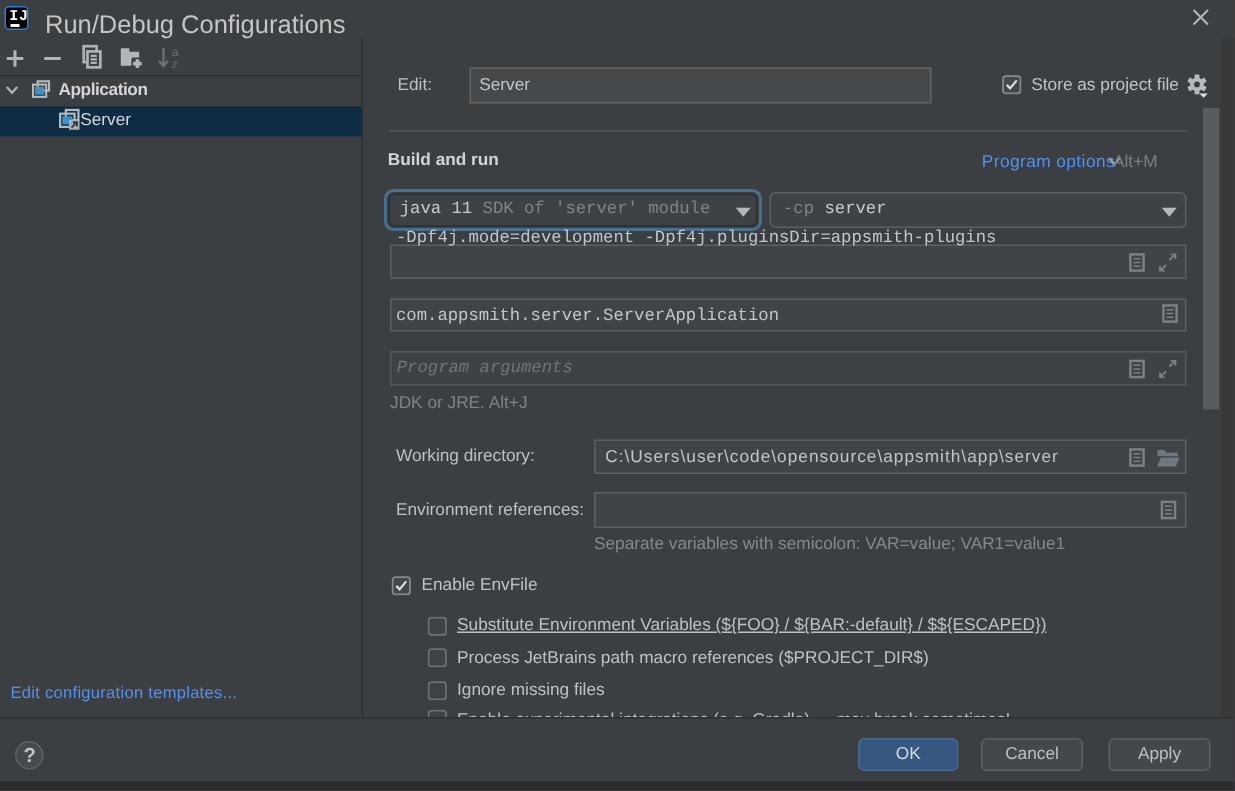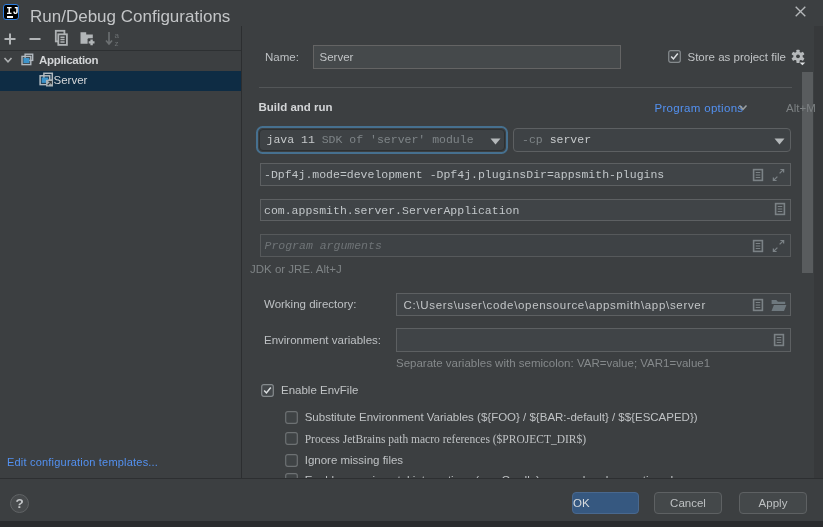--- a/index.html
+++ b/index.html
@@ -64,21 +64,21 @@
   <path d="M8.7,13 L12.1,9.6 M12.3,12.3 V9.5 H9.5" stroke="#31383c" stroke-width="1.2" fill="none"></path>
 </svg>
 <div class="abs" style="left:53.5px;top:73.5px;font-size:11.5px;color:#d5d7d9;">Server</div>
 
 <div class="abs" style="left:241px;top:26px;width:1.2px;height:452px;background:#2c2e30;"></div>
 <div class="abs" style="left:7px;top:456px;font-size:11px;color:#5391f1;letter-spacing:0.2px;">Edit configuration templates...</div>
 
 <div class="abs" style="left:813.5px;top:26px;width:9.5px;height:452px;background:#37393b;"></div>
 <div class="abs" style="left:801.5px;top:72px;width:11.5px;height:201px;background:#595c5e;"></div>
 
-<div class="abs" style="left:265px;top:51px;">Name:</div>
+<div class="abs" style="left:265px;top:51px;">Edit:</div>
 <div class="abs" style="left:313px;top:45px;width:308px;height:23.5px;background:#45494b;border:1px solid #646464;"></div>
 <div class="abs" style="left:319.5px;top:50.5px;color:#c2c5c7;">Server</div>
 
 <svg class="abs" style="left:667.5px;top:49.5px;" width="13" height="13" viewBox="0 0 13 13">
   <rect x="0.7" y="0.7" width="11.6" height="11.6" rx="2" fill="#43474a" stroke="#858a8d" stroke-width="1.2"></rect>
   <path d="M3.2,6.6 L5.4,8.9 L9.8,3.6" stroke="#dde0e2" stroke-width="1.5" fill="none"></path>
 </svg>
 <div class="abs" style="left:687.5px;top:50.5px;color:#c0c3c5;">Store as project file</div>
 <svg class="abs" style="left:790.5px;top:48.5px;" width="16" height="17" viewBox="0 0 16 17">
   <g transform="translate(7,7.3)">
@@ -95,37 +95,37 @@
   </g>
   <path d="M8.6,13.4 h5.6 l-2.8,2.8 z" fill="#dfe2e4"></path>
 </svg>
 
 <div class="abs" style="left:258.5px;top:87px;width:533px;height:1px;background:#535658;"></div>
 <div class="abs" style="left:258.5px;top:101px;font-weight:bold;color:#d2d4d6;">Build and run</div>
 <div class="abs" style="left:654.5px;top:101.5px;color:#5391f1;letter-spacing:0.3px;">Program options</div>
 <svg class="abs" style="left:737.5px;top:104px;" width="10" height="8" viewBox="0 0 10 8">
   <path d="M1.5,1.5 L5,5.3 L8.5,1.5" stroke="#9aa0a3" stroke-width="1.5" fill="none"></path>
 </svg>
-<div class="abs" style="left:786px;top:101.5px;color:#7c8082;">Alt+M</div>
+<div class="abs" style="left:742px;top:101.5px;color:#7c8082;">Alt+M</div>
 
 <div class="abs" style="left:255.5px;top:126px;width:252px;height:28px;border:2.2px solid #46708f;border-radius:6.5px;"></div>
 <div class="abs" style="left:258.5px;top:129px;width:246px;height:22px;background:#3e4245;border:1px solid #2c3032;border-radius:4px;"></div>
 <div class="abs mono" style="left:266.5px;top:133px;color:#c6c9cb;">java 11 <span class="dim">SDK of 'server' module</span></div>
 <svg class="abs" style="left:489.5px;top:137.5px;" width="11" height="7" viewBox="0 0 11 7">
   <path d="M0.5,0.5 h10 l-5,6 z" fill="#b4b8ba"></path>
 </svg>
 
 <div class="abs" style="left:513px;top:128px;width:277.5px;height:23.5px;background:#3e4245;border:1px solid #5d6062;border-radius:4px;"></div>
 <div class="abs mono" style="left:522px;top:133px;"><span class="dim">-cp</span> <span style="color:#c6c9cb;">server</span></div>
 <svg class="abs" style="left:773.5px;top:137.5px;" width="11" height="7" viewBox="0 0 11 7">
   <path d="M0.5,0.5 h10 l-5,6 z" fill="#b4b8ba"></path>
 </svg>
 
 <div class="abs" style="left:259.5px;top:163px;width:531.5px;height:22.8px;background:#404447;border:1px solid #5d6062;"></div>
-<div class="abs mono" style="left:264px;top:168px;color:#c1c6c9;">-Dpf4j.mode=development -Dpf4j.pluginsDir=appsmith-plugins</div>
+<div class="abs mono" style="left:264px;top:152px;color:#c1c6c9;">-Dpf4j.mode=development -Dpf4j.pluginsDir=appsmith-plugins</div>
 <svg class="abs" style="left:751.5px;top:167.8px;" width="12" height="14" viewBox="0 0 12 14">
   <rect x="1.6" y="1.6" width="8.8" height="10.8" fill="none" stroke="#7b8286" stroke-width="1.6"></rect>
   <path d="M3.7,4.5 H8.3 M3.7,7 H8.3 M3.7,9.5 H8.3" stroke="#7b8286" stroke-width="1.15"></path>
 </svg>
 <svg class="abs" style="left:771.5px;top:168.8px;" width="13" height="12" viewBox="0 0 13 12">
   <path d="M7.6,4.4 L11.4,0.6 M11.6,3.6 V0.4 H8.4" stroke="#7b8286" stroke-width="1.3" fill="none"></path>
   <path d="M5.4,7.6 L1.6,11.4 M1.4,8.4 V11.6 H4.6" stroke="#7b8286" stroke-width="1.3" fill="none"></path>
 </svg>
 
 <div class="abs" style="left:259.5px;top:198.6px;width:531.5px;height:22.8px;background:#404447;border:1px solid #5d6062;"></div>
@@ -139,67 +139,67 @@
 <div class="abs mono" style="left:264.5px;top:239.4px;color:#6f7477;font-style:italic;">Program arguments</div>
 <svg class="abs" style="left:751.5px;top:238.8px;" width="12" height="14" viewBox="0 0 12 14">
   <rect x="1.6" y="1.6" width="8.8" height="10.8" fill="none" stroke="#7b8286" stroke-width="1.6"></rect>
   <path d="M3.7,4.5 H8.3 M3.7,7 H8.3 M3.7,9.5 H8.3" stroke="#7b8286" stroke-width="1.15"></path>
 </svg>
 <svg class="abs" style="left:771.5px;top:239.8px;" width="13" height="12" viewBox="0 0 13 12">
   <path d="M7.6,4.4 L11.4,0.6 M11.6,3.6 V0.4 H8.4" stroke="#7b8286" stroke-width="1.3" fill="none"></path>
   <path d="M5.4,7.6 L1.6,11.4 M1.4,8.4 V11.6 H4.6" stroke="#7b8286" stroke-width="1.3" fill="none"></path>
 </svg>
 
-<div class="abs" style="left:250px;top:263px;color:#7e8385;">JDK or JRE. Alt+J</div>
+<div class="abs" style="left:260px;top:263px;color:#7e8385;">JDK or JRE. Alt+J</div>
 
 <div class="abs" style="left:264px;top:297.5px;">Working directory:</div>
 <div class="abs" style="left:396px;top:293.2px;width:395px;height:23.2px;background:#404447;border:1px solid #5d6062;"></div>
 <div class="abs" style="left:403.5px;top:298.5px;color:#c2c5c7;letter-spacing:0.68px;text-align:center;">C:\Users\user\code\opensource\appsmith\app\server</div>
 <svg class="abs" style="left:751.5px;top:297.8px;" width="12" height="14" viewBox="0 0 12 14">
   <rect x="1.6" y="1.6" width="8.8" height="10.8" fill="none" stroke="#7b8286" stroke-width="1.6"></rect>
   <path d="M3.7,4.5 H8.3 M3.7,7 H8.3 M3.7,9.5 H8.3" stroke="#7b8286" stroke-width="1.15"></path>
 </svg>
 <svg class="abs" style="left:770.5px;top:298.8px;" width="16" height="13" viewBox="0 0 16 13">
   <path d="M0.6,1 h4.7 l1.6,1.8 h7.3 v2.3 H0.6 z" fill="#6e787e"></path>
   <path d="M2.9,6 h12.5 l-2.4,6 H0.5 z" fill="#6e787e"></path>
 </svg>
 
-<div class="abs" style="left:264px;top:333.5px;">Environment variables:</div>
+<div class="abs" style="left:264px;top:333.5px;">Environment references:</div>
 <div class="abs" style="left:396px;top:328.4px;width:395px;height:23.2px;background:#404447;border:1px solid #5d6062;"></div>
 <svg class="abs" style="left:772.5px;top:332.8px;" width="12" height="14" viewBox="0 0 12 14">
   <rect x="1.6" y="1.6" width="8.8" height="10.8" fill="none" stroke="#7b8286" stroke-width="1.6"></rect>
   <path d="M3.7,4.5 H8.3 M3.7,7 H8.3 M3.7,9.5 H8.3" stroke="#7b8286" stroke-width="1.15"></path>
 </svg>
 <div class="abs" style="left:396px;top:356.5px;color:#85898b;">Separate variables with semicolon: VAR=value; VAR1=value1</div>
 
 <svg class="abs" style="left:260.5px;top:383.5px;" width="13" height="13" viewBox="0 0 13 13">
   <rect x="0.7" y="0.7" width="11.6" height="11.6" rx="2" fill="#43474a" stroke="#858a8d" stroke-width="1.2"></rect>
   <path d="M3.2,6.6 L5.4,8.9 L9.8,3.6" stroke="#dde0e2" stroke-width="1.5" fill="none"></path>
 </svg>
 <div class="abs" style="left:281px;top:384px;color:#c0c3c5;">Enable EnvFile</div>
 
 <svg class="abs" style="left:284.9px;top:410.8px;" width="13" height="13" viewBox="0 0 13 13">
   <rect x="0.7" y="0.7" width="11.6" height="11.6" rx="2" fill="#3f4345" stroke="#6d7173" stroke-width="1.2"></rect>
 </svg>
-<div class="abs" style="left:304.7px;top:411.3px;color:#bfc2c4;">Substitute Environment Variables (${FOO} / ${BAR:-default} / $${ESCAPED})</div>
+<div class="abs" style="left:304.7px;top:411.3px;color:#bfc2c4;text-decoration:underline;">Substitute Environment Variables (${FOO} / ${BAR:-default} / $${ESCAPED})</div>
 
 <svg class="abs" style="left:284.9px;top:432.2px;" width="13" height="13" viewBox="0 0 13 13">
   <rect x="0.7" y="0.7" width="11.6" height="11.6" rx="2" fill="#3f4345" stroke="#6d7173" stroke-width="1.2"></rect>
 </svg>
-<div class="abs" style="left:304.7px;top:432.7px;color:#bfc2c4;font-family:Liberation Serif, serif;">Process JetBrains path macro references ($PROJECT_DIR$)</div>
+<div class="abs" style="left:304.7px;top:432.7px;color:#bfc2c4;">Process JetBrains path macro references ($PROJECT_DIR$)</div>
 
 <svg class="abs" style="left:284.9px;top:453.7px;" width="13" height="13" viewBox="0 0 13 13">
   <rect x="0.7" y="0.7" width="11.6" height="11.6" rx="2" fill="#3f4345" stroke="#6d7173" stroke-width="1.2"></rect>
 </svg>
 <div class="abs" style="left:304.7px;top:454.2px;color:#bfc2c4;text-align:right;">Ignore missing files</div>
 
 <svg class="abs" style="left:284.9px;top:472.9px;" width="13" height="13" viewBox="0 0 13 13">
   <rect x="0.7" y="0.7" width="11.6" height="11.6" rx="2" fill="#3f4345" stroke="#6d7173" stroke-width="1.2"></rect>
 </svg>
 <div class="abs" style="left:304.7px;top:473.6px;color:#bfc2c4;">Enable experimental integrations (e.g. Gradle) — may break sometimes!</div>
 
 <div class="abs" style="left:0;top:478px;width:823px;height:49px;background:#3c3f41;border-top:1px solid #2d2f31;"></div>
 <div class="abs" style="left:10px;top:493.5px;width:19px;height:19px;border-radius:50%;background:#474a4c;border:1px solid #606365;"></div>
 <div class="abs" style="left:15.6px;top:495.8px;font-size:13.5px;font-weight:bold;color:#c3c6c8;">?</div>
-<div class="abs" style="left:572px;top:492px;width:67px;height:22px;background:#365880;border:1px solid #49688e;border-radius:4px;color:#d7dadc;line-height:20px;">OK</div>
+<div class="abs" style="left:572px;top:492px;width:67px;height:22px;background:#365880;border:1px solid #49688e;border-radius:4px;color:#d7dadc;text-align:center;line-height:20px;">OK</div>
 <div class="abs" style="left:654px;top:492px;width:68px;height:22px;background:#44484a;border:1px solid #5e6163;border-radius:4px;color:#bdc0c2;text-align:center;line-height:20px;">Cancel</div>
 <div class="abs" style="left:739px;top:492px;width:68px;height:22px;background:#44484a;border:1px solid #5e6163;border-radius:4px;color:#bdc0c2;text-align:center;line-height:20px;">Apply</div>
 <div class="abs" style="left:0;top:520.5px;width:823px;height:6.5px;background:#2a2c2e;"></div>
 
 </body></html>

